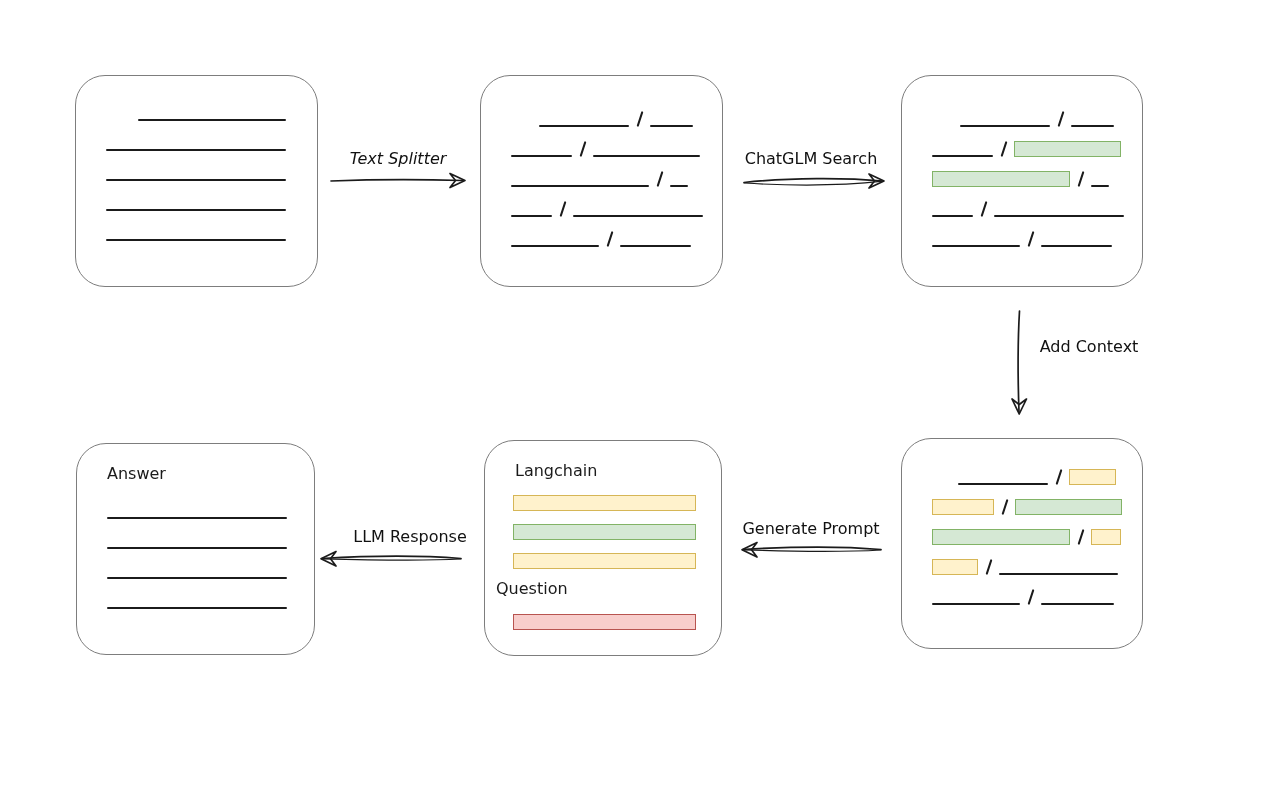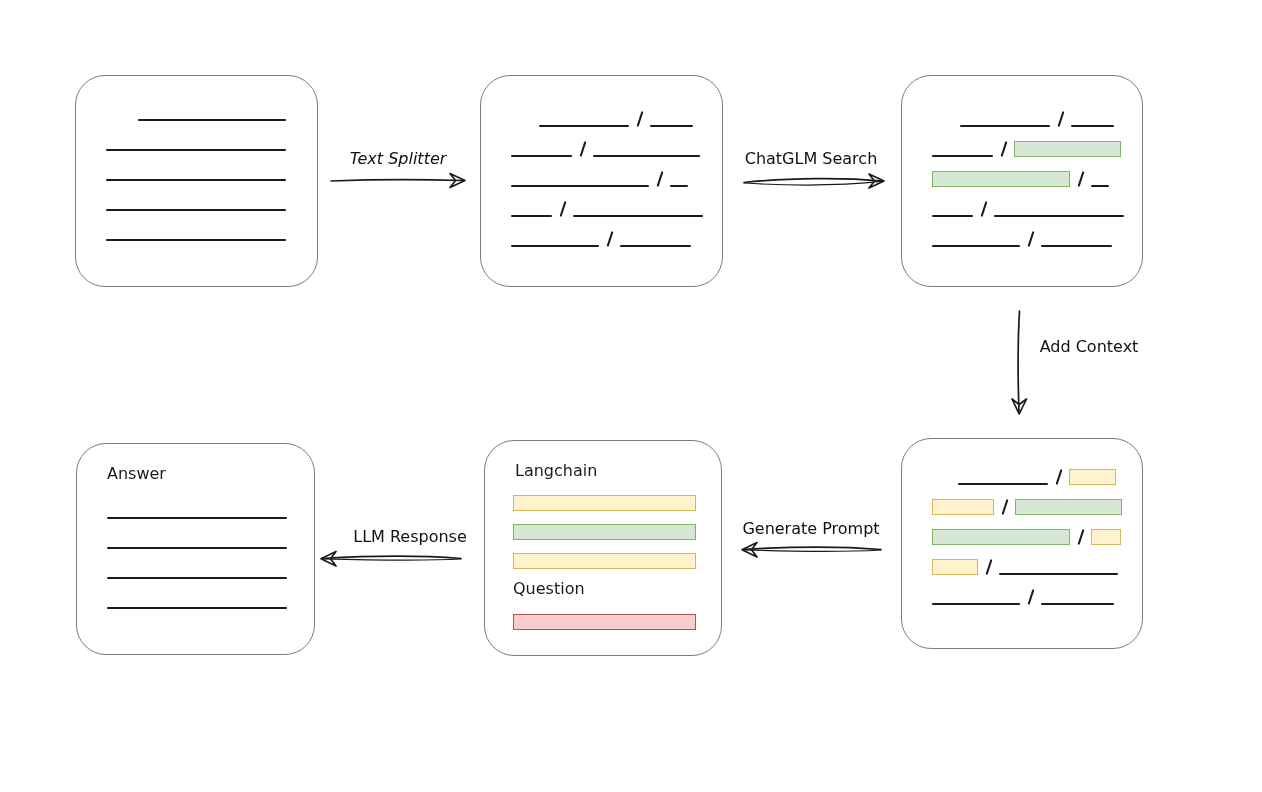--- a/index.html
+++ b/index.html
@@ -39,21 +39,21 @@
   .seg-row{display:flex;align-items:flex-end;height:18px;margin-bottom:12px;}
   .seg{box-sizing:border-box;}
   .seg.line{height:2px;background:var(--line);border-radius:1px;}
   .seg.green{height:16px;background:var(--green-fill);border:1.5px solid var(--green-border);}
   .seg.yellow{height:16px;background:var(--yellow-fill);border:1.5px solid var(--yellow-border);}
   .slash{display:inline-block;width:2px;height:16px;background:var(--line);
          transform:rotate(18deg);margin:0 9px 0 10px;flex:none;border-radius:1px;}
 
   
   .box-label{position:absolute;left:30px;top:20px;font-size:16px;white-space:nowrap;}
-  #prompt-question-label{top:138px;left:28px;}
+  #prompt-question-label{top:138px;left:11px;}
   .bars{position:absolute;left:28px;top:54px;}
   #question-bars{top:173px;}
   .bar{width:183px;height:16px;box-sizing:border-box;margin-bottom:13px;}
   .bar.yellow{background:var(--yellow-fill);border:1.5px solid var(--yellow-border);}
   .bar.green{background:var(--green-fill);border:1.5px solid var(--green-border);}
   .bar.red{background:var(--red-fill);border:1.5px solid var(--red-border);}
 
   .arrow-label{
     position:absolute;transform:translate(-50%,-50%);
     font-size:16px;white-space:nowrap;color:#111;

